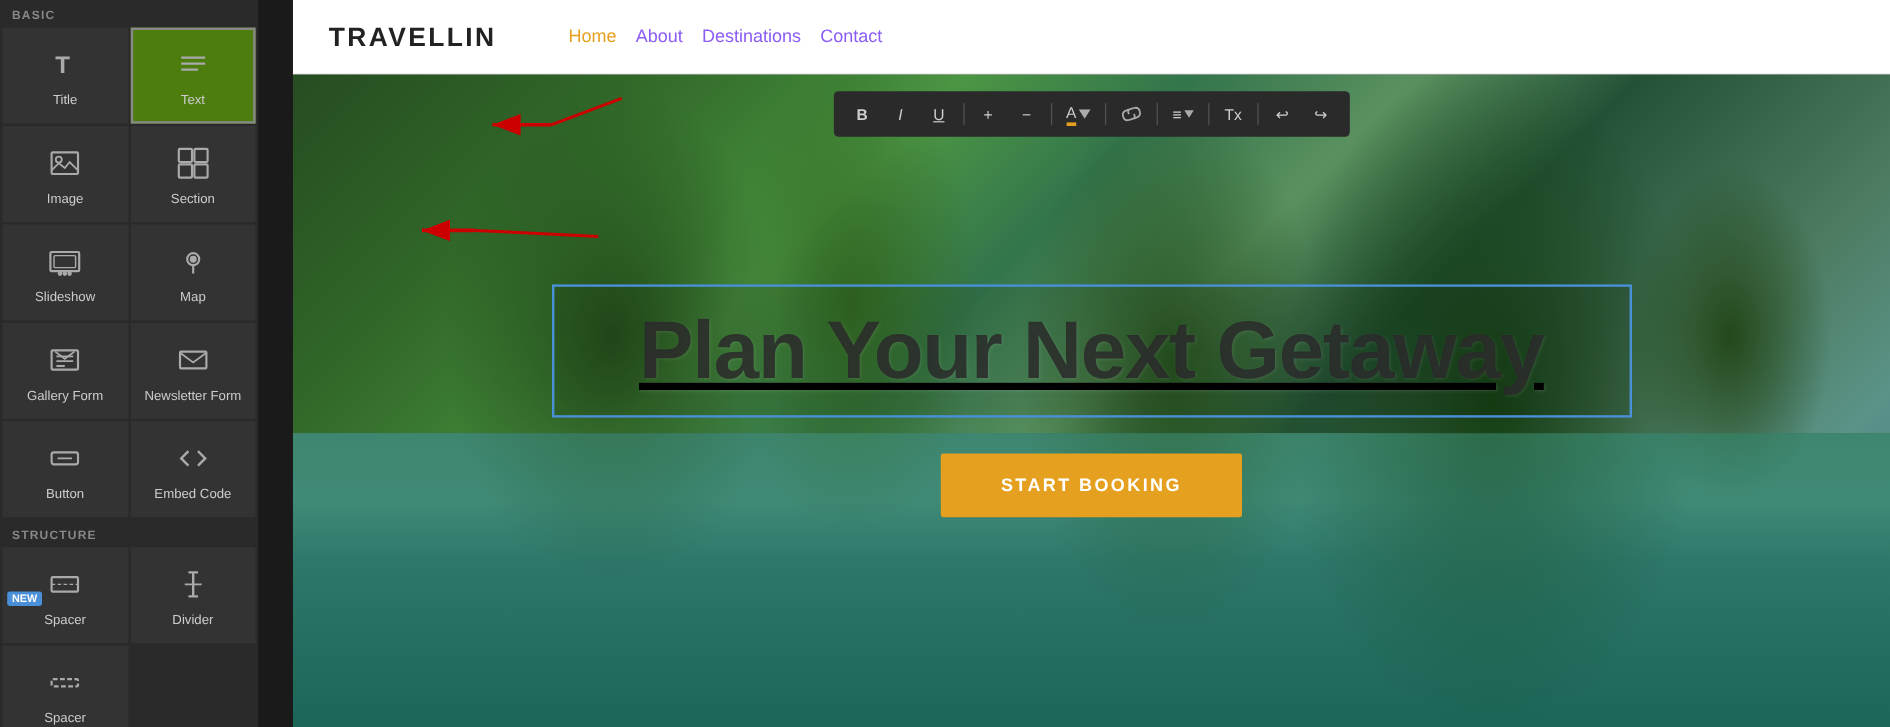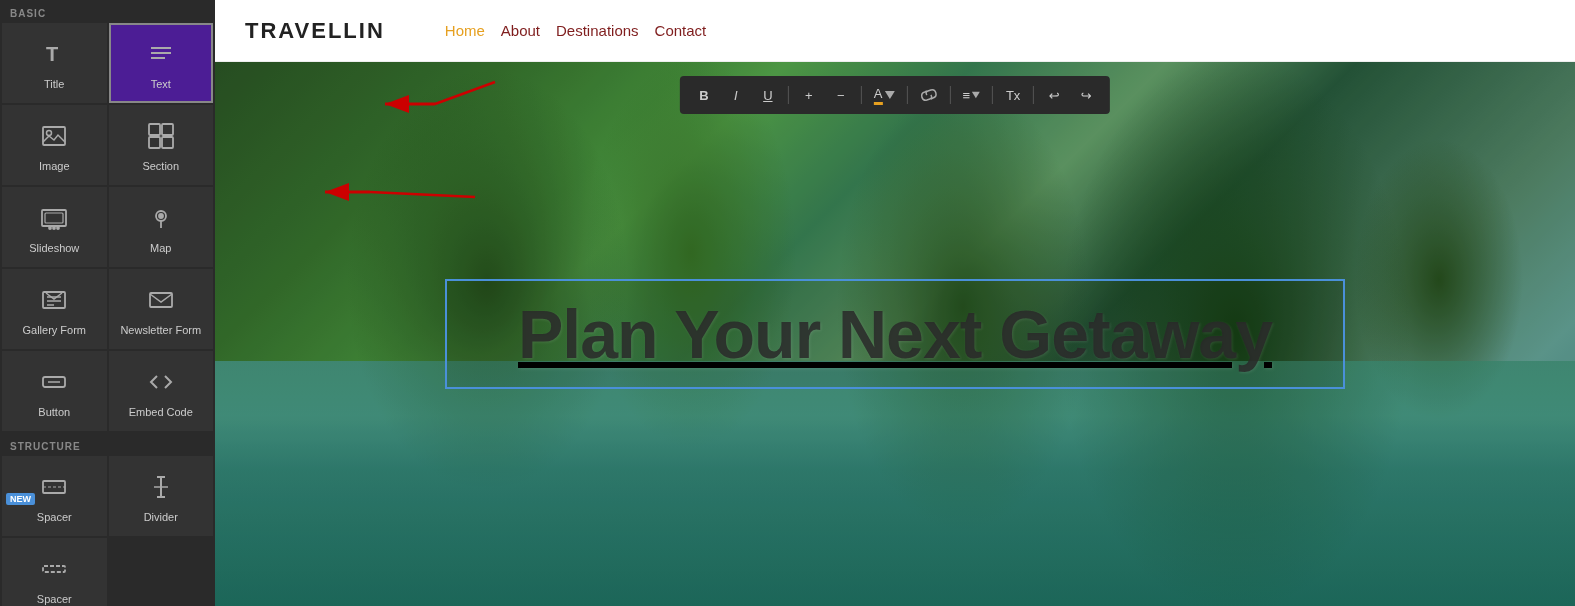--- a/index.html
+++ b/index.html
@@ -38,21 +38,21 @@
       flex-direction: column;
       align-items: center;
       justify-content: center;
       background: #333;
       padding: 14px 8px 10px 8px;
       cursor: pointer;
       position: relative;
       gap: 6px;
       min-height: 80px;
     }
-    .sidebar-item.active { background: #4c1d95; border: 2px solid #888; align-items: center; }
+    .sidebar-item.active { background: #4d7c0f; border: 2px solid #888; align-items: center; }
     .sidebar-item .item-icon {
       font-size: 22px;
       color: #aaa;
       line-height: 1;
     }
     .sidebar-item .item-label {
       font-size: 11px;
       color: #ccc;
       text-align: center;
     }
@@ -68,20 +68,21 @@
       border-radius: 2px;
       margin-top: 33px;
     }
 
     
     .content-area {
       flex: 1;
       display: flex;
       flex-direction: column;
       overflow: hidden;
+      margin-left: 29px;
     }
 
     
     .website-header {
       background: white;
       height: 62px;
       display: flex;
       align-items: center;
       padding: 0 30px;
       border-bottom: 1px solid #eee;
@@ -95,21 +96,21 @@
       margin-right: 60px;
       font-family: 'Arial Black', Arial, sans-serif;
     }
     .site-nav {
       display: flex;
       gap: 16px;
       align-items: center;
     }
     .nav-link {
       font-size: 15px;
-      color: #7f1d1d;
+      color: #8b5cf6;
       text-decoration: none;
       cursor: pointer;
     }
     .nav-link.active { color: #e6a020; }
 
     
     .hero-section {
       flex: 1;
       position: relative;
       overflow: hidden;
@@ -464,20 +465,21 @@
         <button class="toolbar-btn">Tx</button>
         <div class="toolbar-divider"></div>
         <button class="toolbar-btn">↩</button>
         <button class="toolbar-btn">↪</button>
       </div>
 
       <div class="hero-content">
         <div class="hero-text-box" style="border: 2px solid #4a90d9; background: rgba(0,0,0,0.08);">
           <div class="hero-title">Plan Your Next Getaway</div>
         </div>
+        <button class="hero-cta">START BOOKING</button>
       </div>
 
       <svg class="arrow-container" viewBox="0 0 1360 544" preserveAspectRatio="none" style="position:absolute;top:0;left:0;width:100%;height:100%;pointer-events:none;z-index:50;">
 
         <defs>
           <marker id="arrowhead1" markerWidth="8" markerHeight="6" refX="8" refY="3" orient="auto">
             <polygon points="0 0, 8 3, 0 6" fill="#cc0000"></polygon>
           </marker>
           <marker id="arrowhead2" markerWidth="8" markerHeight="6" refX="8" refY="3" orient="auto">
             <polygon points="0 0, 8 3, 0 6" fill="#cc0000"></polygon>

